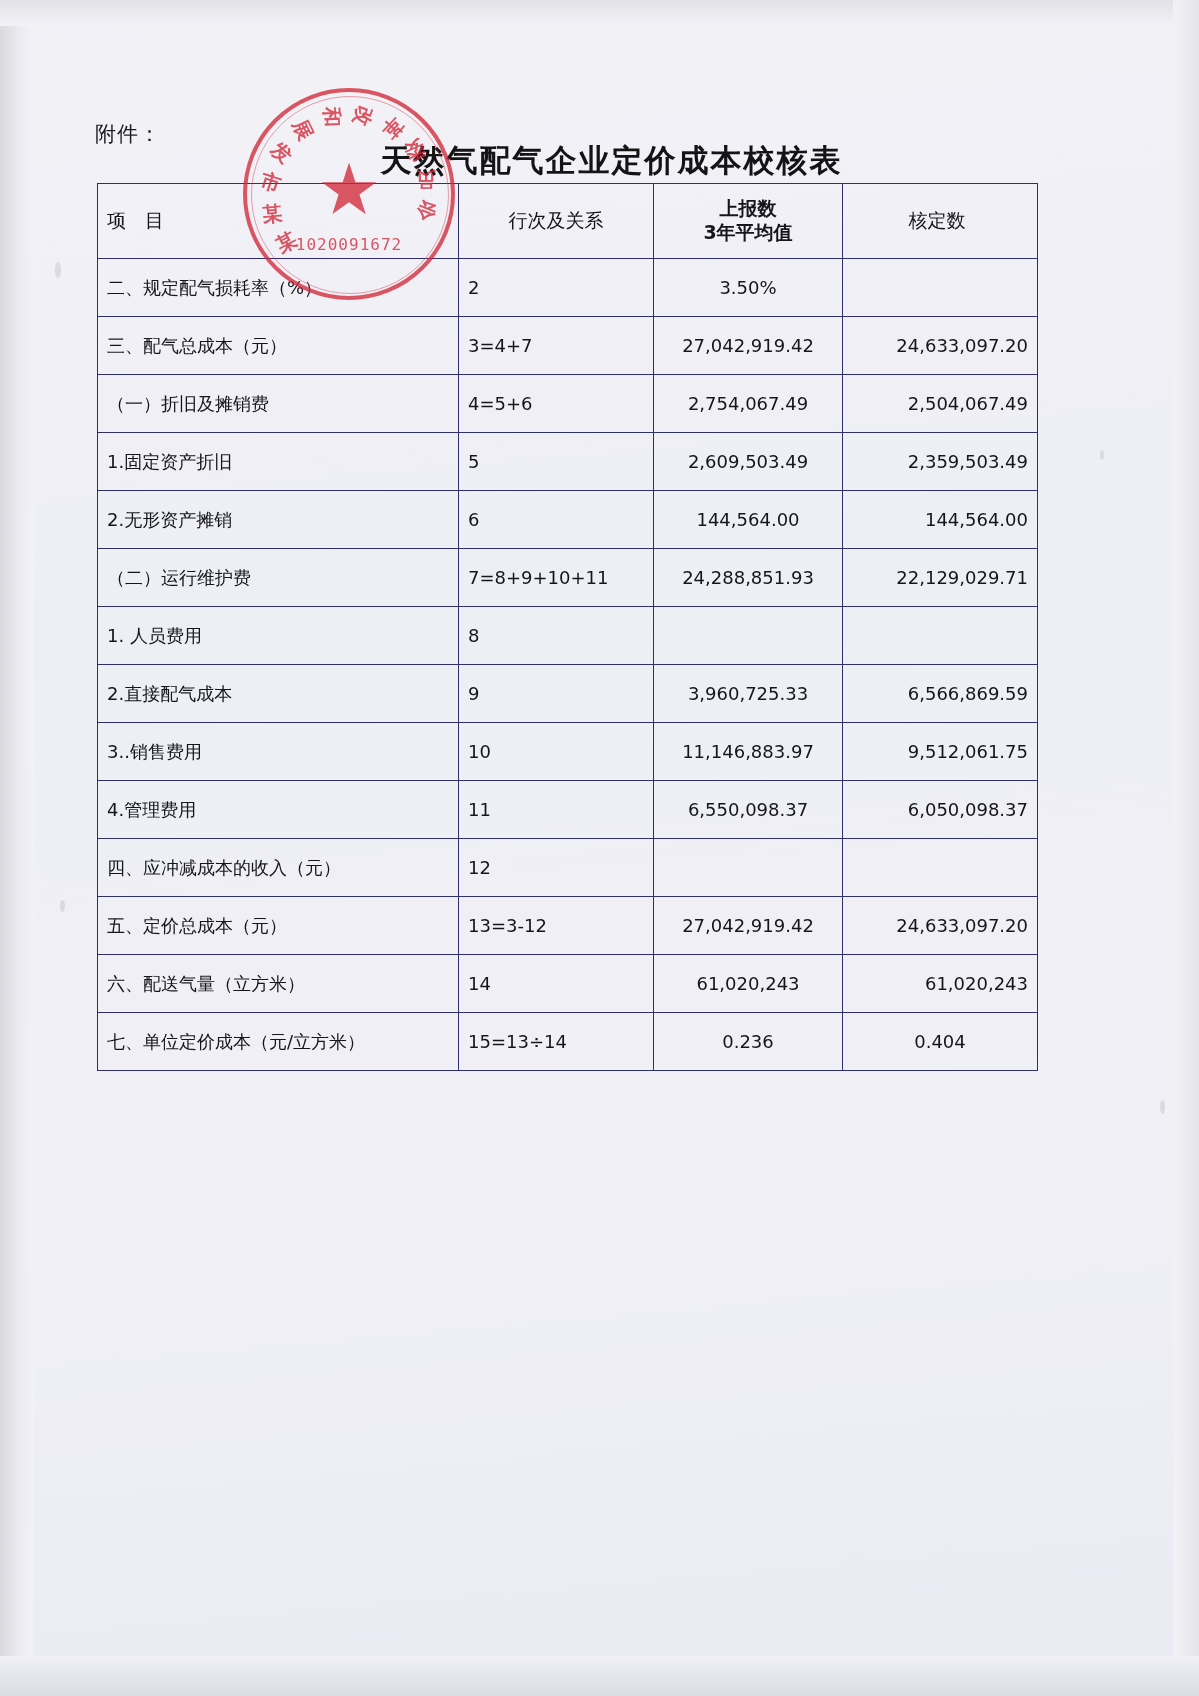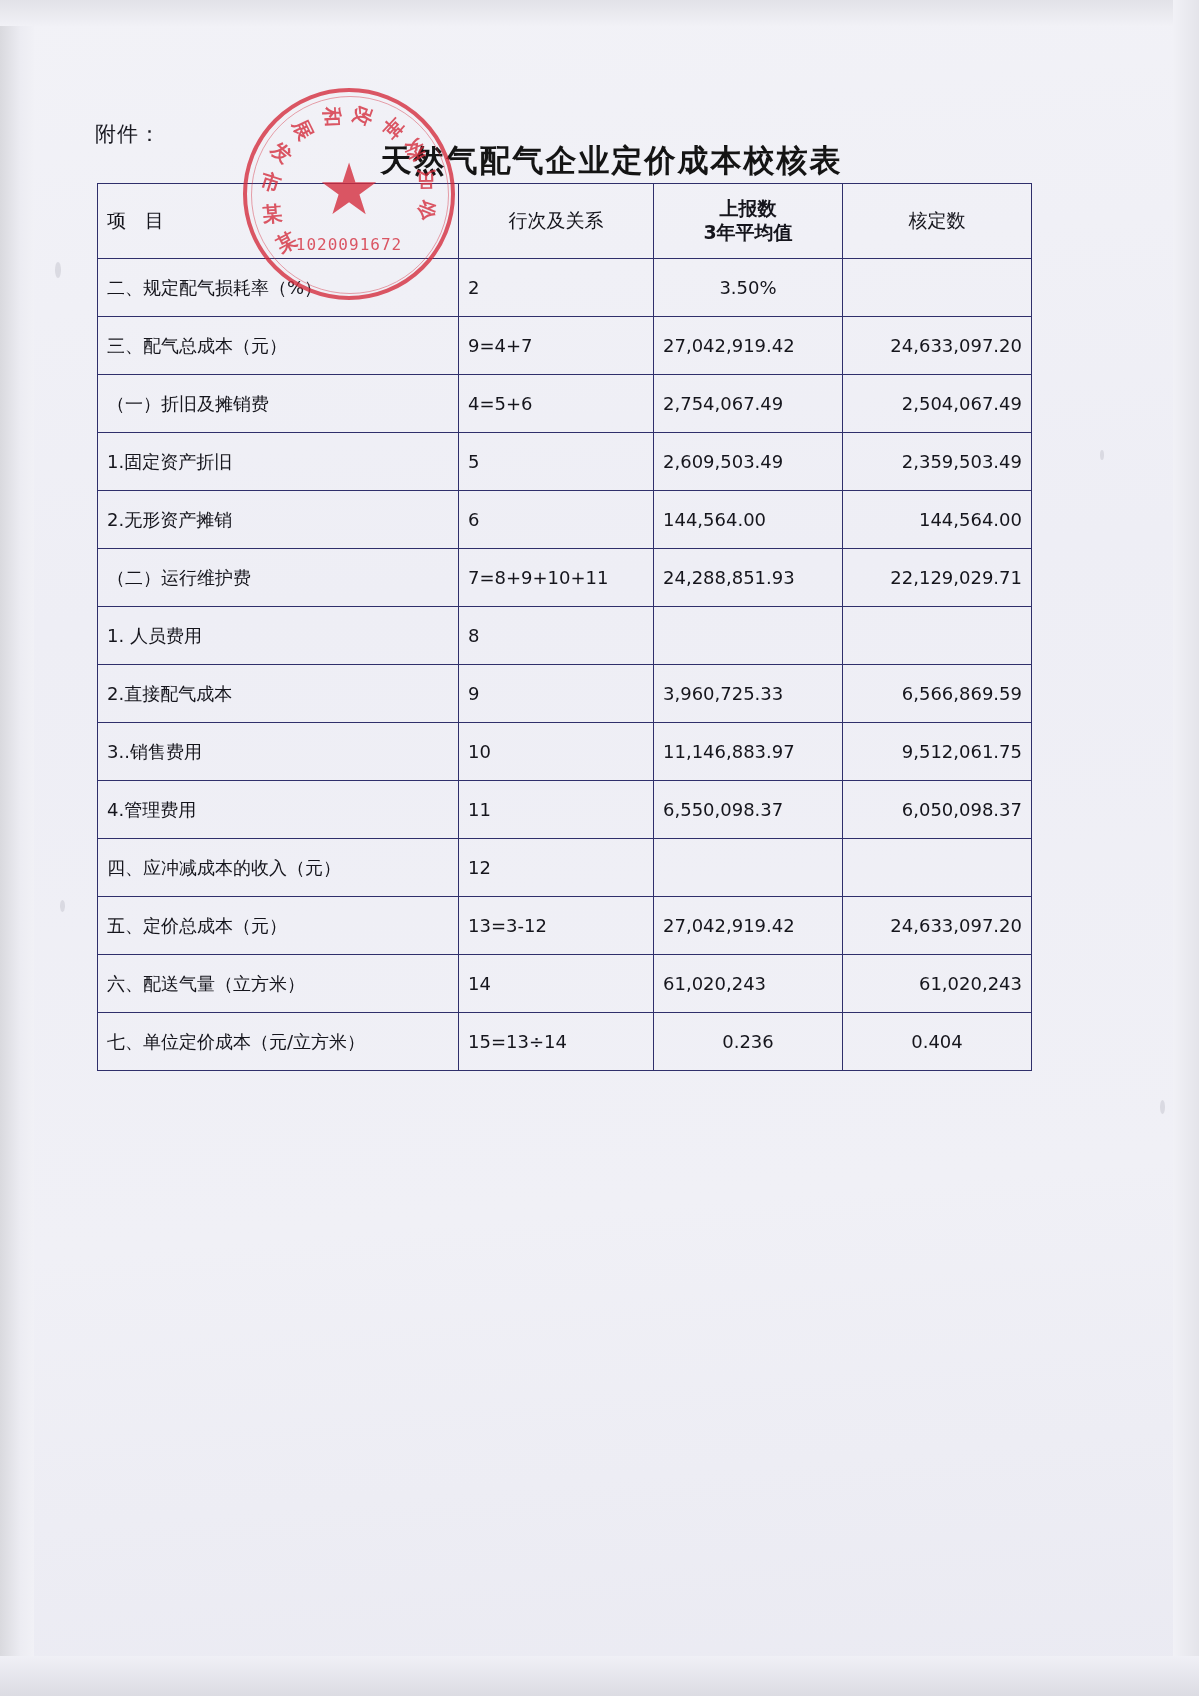--- a/index.html
+++ b/index.html
@@ -157,21 +157,21 @@
   table.cost-table thead td {
     text-align: center;
     height: 74px;
     font-size: 19px;
   }
   table.cost-table tbody td {
     height: 57px;
   }
   .col-item   { width: 342px; text-align: left; }
   .col-line   { width: 176px; text-align: left; font-family: "Liberation Serif", serif; font-size: 18px;}
-  .col-report { width: 170px; text-align: left; font-family: "Liberation Serif", serif; font-size: 19px; padding-right: 22px;}
+  .col-report { width: 170px; text-align: center; font-family: "Liberation Serif", serif; font-size: 19px; padding-right: 22px;}
   .col-approved { width: 170px; text-align: right; font-family: "Liberation Serif", serif; font-size: 19px; padding-right: 14px;}
   td.center-val { text-align: center; padding-right: 9px; }
   .hdr-two-line { line-height: 1.25; font-weight: bold; }
   .hdr-item-pad { padding-left: 95px; text-align: left !important; }
 
   
   .speck {
     position: absolute;
     background: #c9c9d2;
     border-radius: 50%;
@@ -217,33 +217,33 @@
   <div class="table-wrap">
     <table class="cost-table">
       <thead>
         <tr>
           <td class="col-item hdr-item-pad">项　目</td>
           <td class="col-line" style="text-align:center">行次及关系</td>
           <td class="col-report hdr-two-line" style="text-align:center;padding-right:9px;">
             <div>上报数</div>
             <div>3年平均值</div>
           </td>
-          <td class="col-approved" style="text-align:center;padding-right:9px;">核定数</td>
+          <td class="col-approved" style="text-align:center;padding-right:15px;">核定数</td>
         </tr>
       </thead>
       <tbody id="table-body">
           <tr>
             <td class="col-item">二、规定配气损耗率（%）</td>
             <td class="col-line">2</td>
             <td class="col-report center-val">3.50%</td>
             <td class="col-approved center-val"></td>
           </tr>
           <tr>
             <td class="col-item">三、配气总成本（元）</td>
-            <td class="col-line">9=4+7</td>
+            <td class="col-line">3=4+7</td>
             <td class="col-report">27,042,919.42</td>
             <td class="col-approved">24,633,097.20</td>
           </tr>
           <tr>
             <td class="col-item">（一）折旧及摊销费</td>
             <td class="col-line">4=5+6</td>
             <td class="col-report">2,754,067.49</td>
             <td class="col-approved">2,504,067.49</td>
           </tr>
           <tr>

